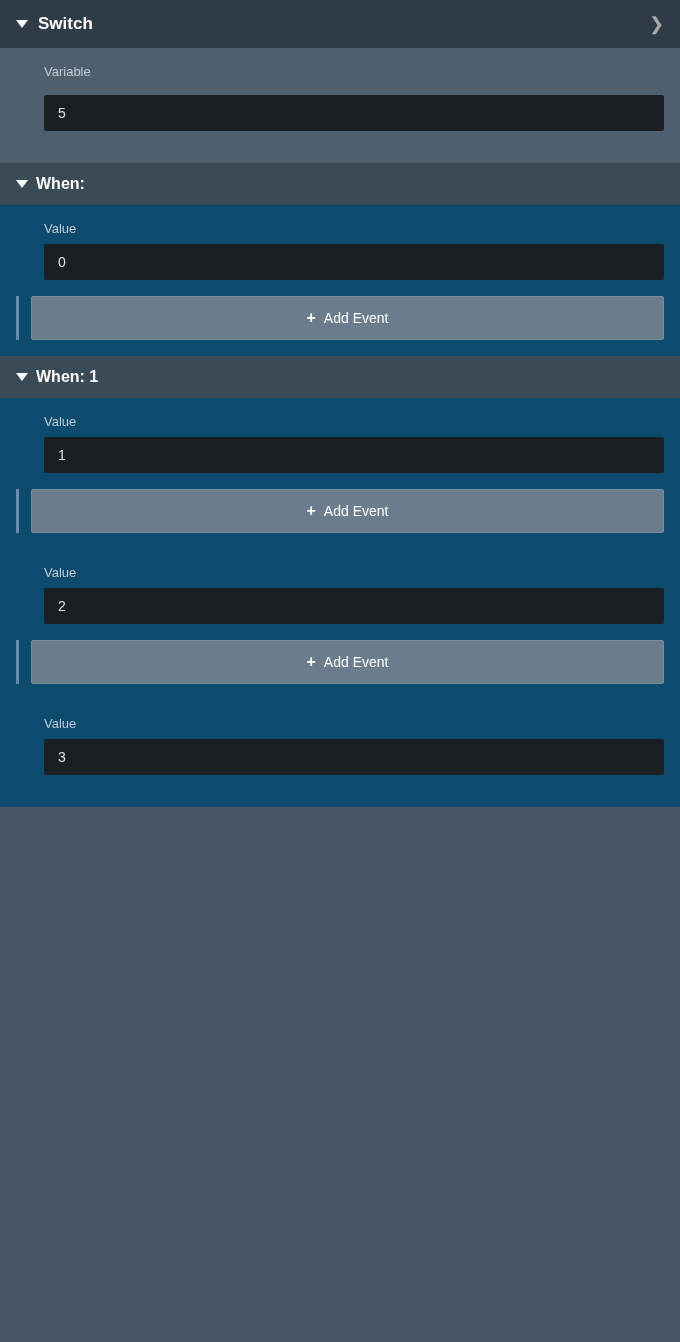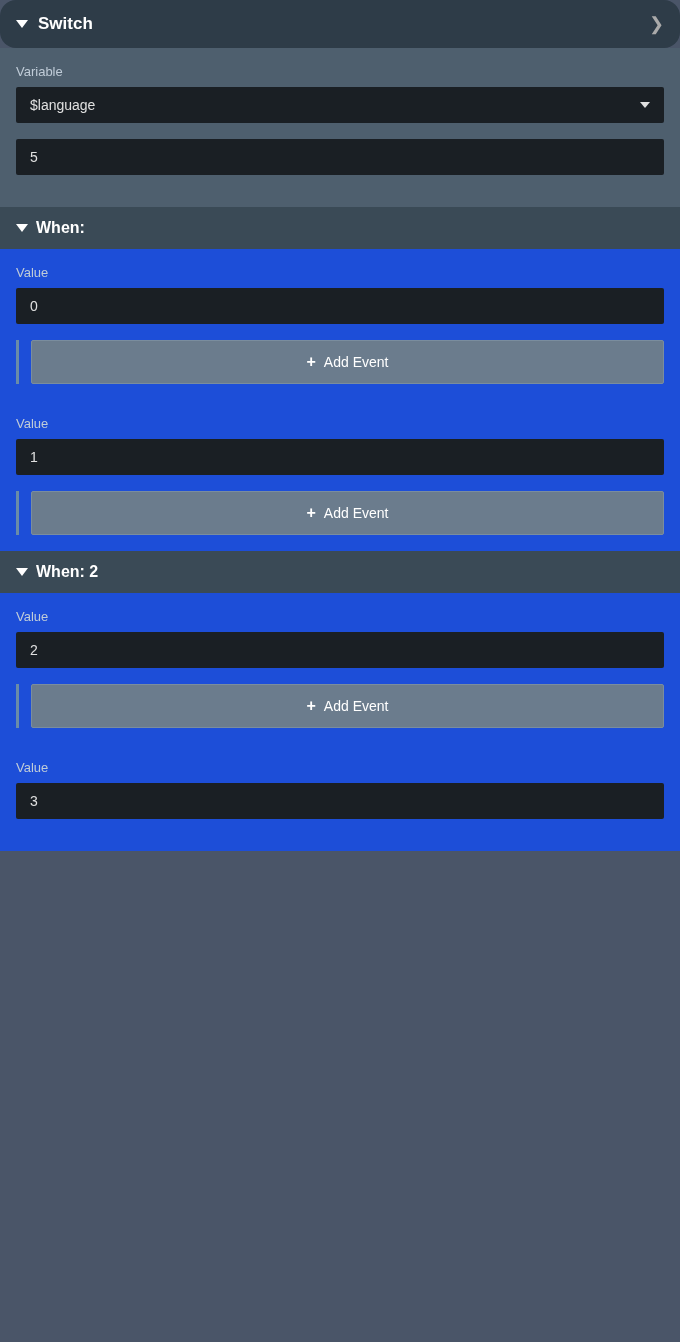--- a/index.html
+++ b/index.html
@@ -50,20 +50,21 @@
     }
 
     .field-label {
       font-size: 13px;
       color: #c0ccd8;
       margin-bottom: 8px;
     }
 
     .field-group {
       margin-bottom: 16px;
+      margin-left: 28px;
     }
 
     .select-wrapper {
       position: relative;
     }
 
     .select-wrapper select {
       width: 100%;
       background-color: #1a1f24;
       color: #e0e0e0;
@@ -98,21 +99,21 @@
       padding: 10px 14px;
       font-size: 14px;
       border-radius: 2px;
     }
 
     .when-block {
       margin-top: 0;
     }
 
     .when-content {
-      background-color: #1d4ed8;
+      background-color: #0c4a6e;
       padding: 16px;
     }
 
     .add-event-container {
       border-left: 3px solid #6a8ca8;
       padding-left: 12px;
       margin-top: 4px;
     }
 
     .add-event-btn {
@@ -134,21 +135,20 @@
       font-size: 16px;
       font-weight: bold;
     }
 
     .top-header {
       background-color: #2e3c48;
       padding: 13px 16px;
       display: flex;
       align-items: center;
       justify-content: space-between;
-      border-radius: 16px;
     }
 
     .top-header-left {
       display: flex;
       align-items: center;
       gap: 10px;
       font-weight: bold;
       font-size: 17px;
       color: #ffffff;
     }
@@ -174,27 +174,20 @@
   <div class="top-header-left">
     <span class="main-chevron"></span>
     <span>Switch</span>
   </div>
   <span class="right-chevron-icon">❯</span>
 </div>
 
 <div class="section-content">
   <div class="field-group">
     <div class="field-label">Variable</div>
-    <div class="select-wrapper">
-      <select>
-        <option>$language</option>
-        <option>$locale</option>
-        <option>$theme</option>
-      </select>
-    </div>
   </div>
 
   <div class="field-group">
     <input type="text" class="text-input" value="5" style="">
   </div>
 </div>
 
 <div class="when-block">
   <div class="section-header">
     <div class="section-header-left">
@@ -210,41 +203,41 @@
     <div class="add-event-container">
       <button class="add-event-btn">
         <span class="plus-icon">+</span>
         <span>Add Event</span>
       </button>
     </div>
   </div>
 </div>
 
 <div class="when-block">
+  <div class="section-header">
+    <div class="section-header-left">
+      <span class="chevron-down"></span>
+      <span>When: 1</span>
+    </div>
+  </div>
   <div class="when-content">
     <div class="field-group">
       <div class="field-label">Value</div>
       <input type="text" class="text-input" value="1" style="">
     </div>
     <div class="add-event-container">
       <button class="add-event-btn">
         <span class="plus-icon">+</span>
         <span>Add Event</span>
       </button>
     </div>
   </div>
 </div>
 
 <div class="when-block">
-  <div class="section-header">
-    <div class="section-header-left">
-      <span class="chevron-down"></span>
-      <span>When: 2</span>
-    </div>
-  </div>
   <div class="when-content">
     <div class="field-group">
       <div class="field-label">Value</div>
       <input type="text" class="text-input" value="2" style="">
     </div>
     <div class="add-event-container">
       <button class="add-event-btn">
         <span class="plus-icon">+</span>
         <span>Add Event</span>
       </button>

